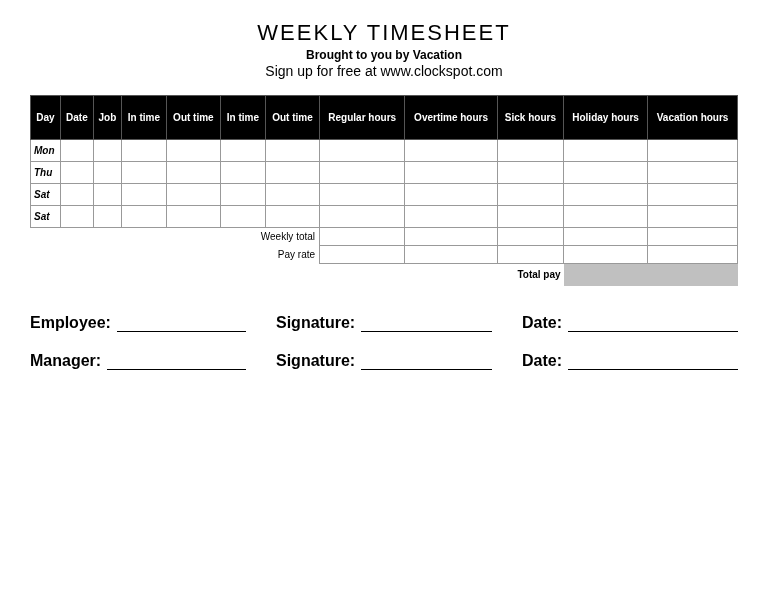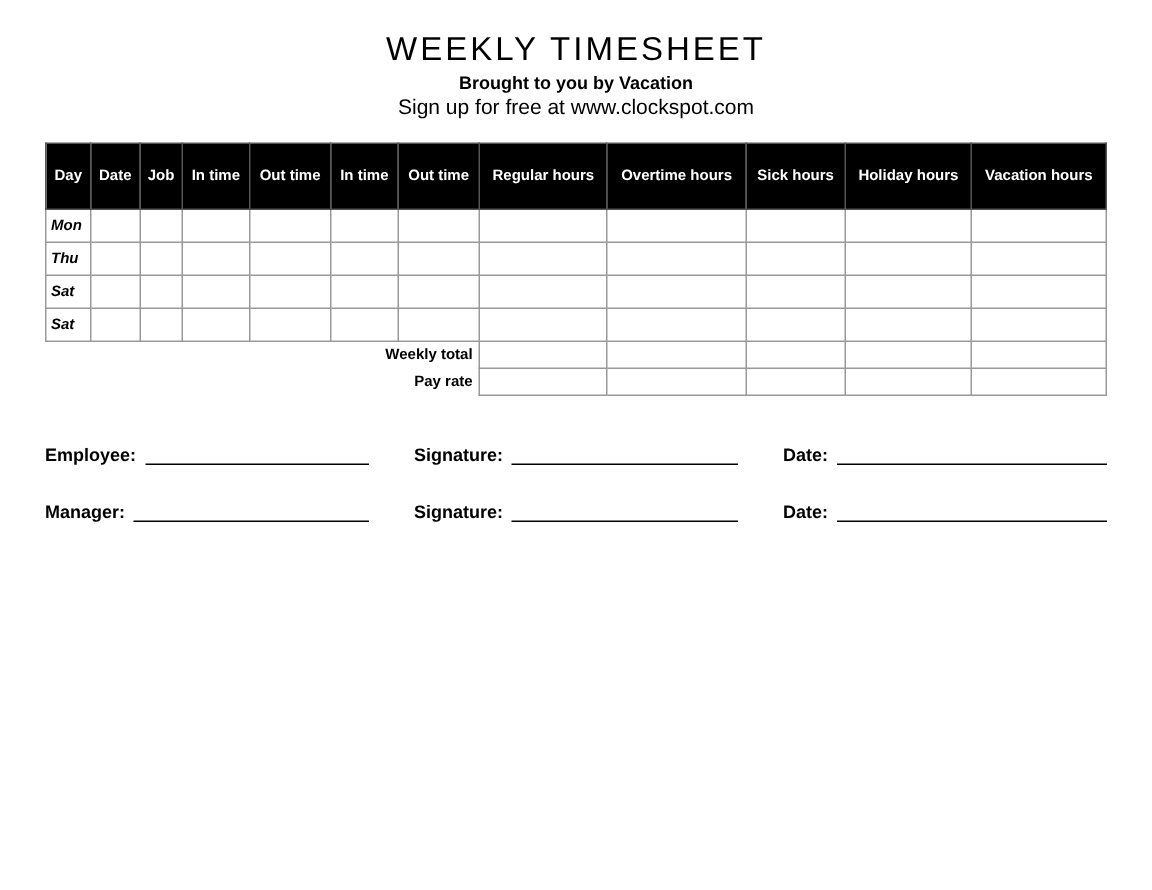--- a/index.html
+++ b/index.html
@@ -69,21 +69,21 @@
       width: 30px;
       font-weight: bold;
       font-style: italic;
     }
 
     .timesheet-table .label-cell {
       text-align: right;
       border: none;
       font-size: 10px;
       padding-right: 4px;
-      font-weight: bold;
+      font-weight: normal;
     }
 
     .timesheet-table .summary-row td {
       border: 1px solid #999;
       height: 18px;
     }
 
     .timesheet-table .no-border {
       border: none !important;
     }
@@ -114,21 +114,21 @@
       margin-bottom: 20px;
     }
 
     .sig-field {
       display: flex;
       align-items: flex-end;
       flex: 1;
     }
 
     .sig-label {
-      font-size: 12px;
+      font-size: 16px;
       font-weight: bold;
       white-space: nowrap;
       margin-right: 6px;
     }
 
     .sig-line {
       flex: 1;
       border-bottom: 1px solid #000;
       height: 18px;
     }
@@ -231,20 +231,25 @@
       <td></td>
     </tr>
     <tr class="summary-row">
       <td colspan="7" class="label-cell no-border">Pay rate</td>
       <td></td>
       <td></td>
       <td></td>
       <td></td>
       <td></td>
     </tr>
+    <tr class="total-pay-row">
+      <td colspan="10" class="total-pay-label no-border">Total pay</td>
+      <td class="total-pay-box"></td>
+      <td class="total-pay-box"></td>
+    </tr>
   </tbody>
 </table>
 
 <div class="signature-section">
   <div class="signature-row">
     <div class="sig-field">
       <span class="sig-label">Employee:</span>
       <div class="sig-line"></div>
     </div>
     <div style="width:30px"></div>

